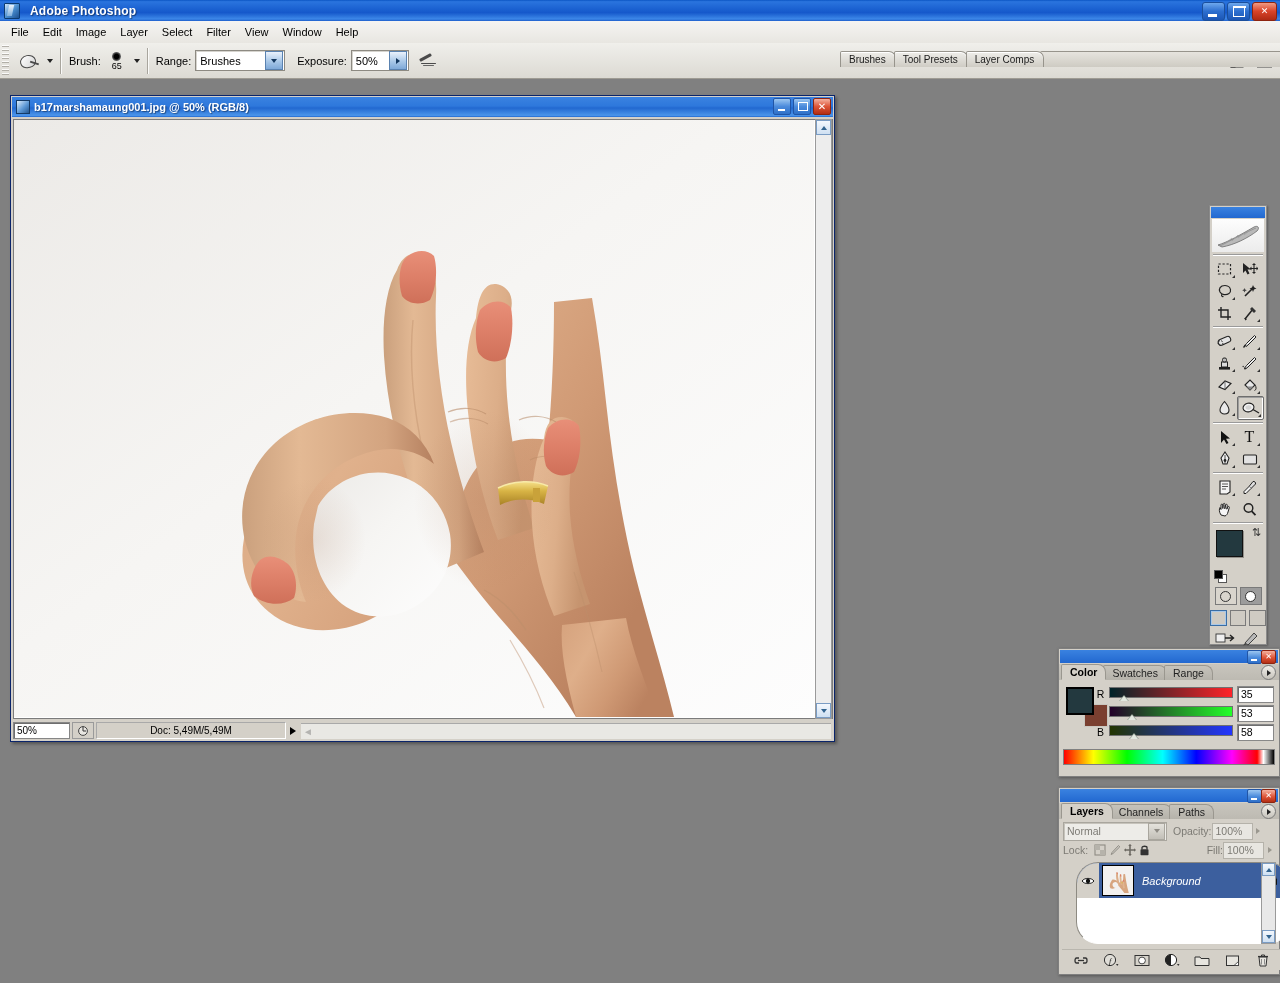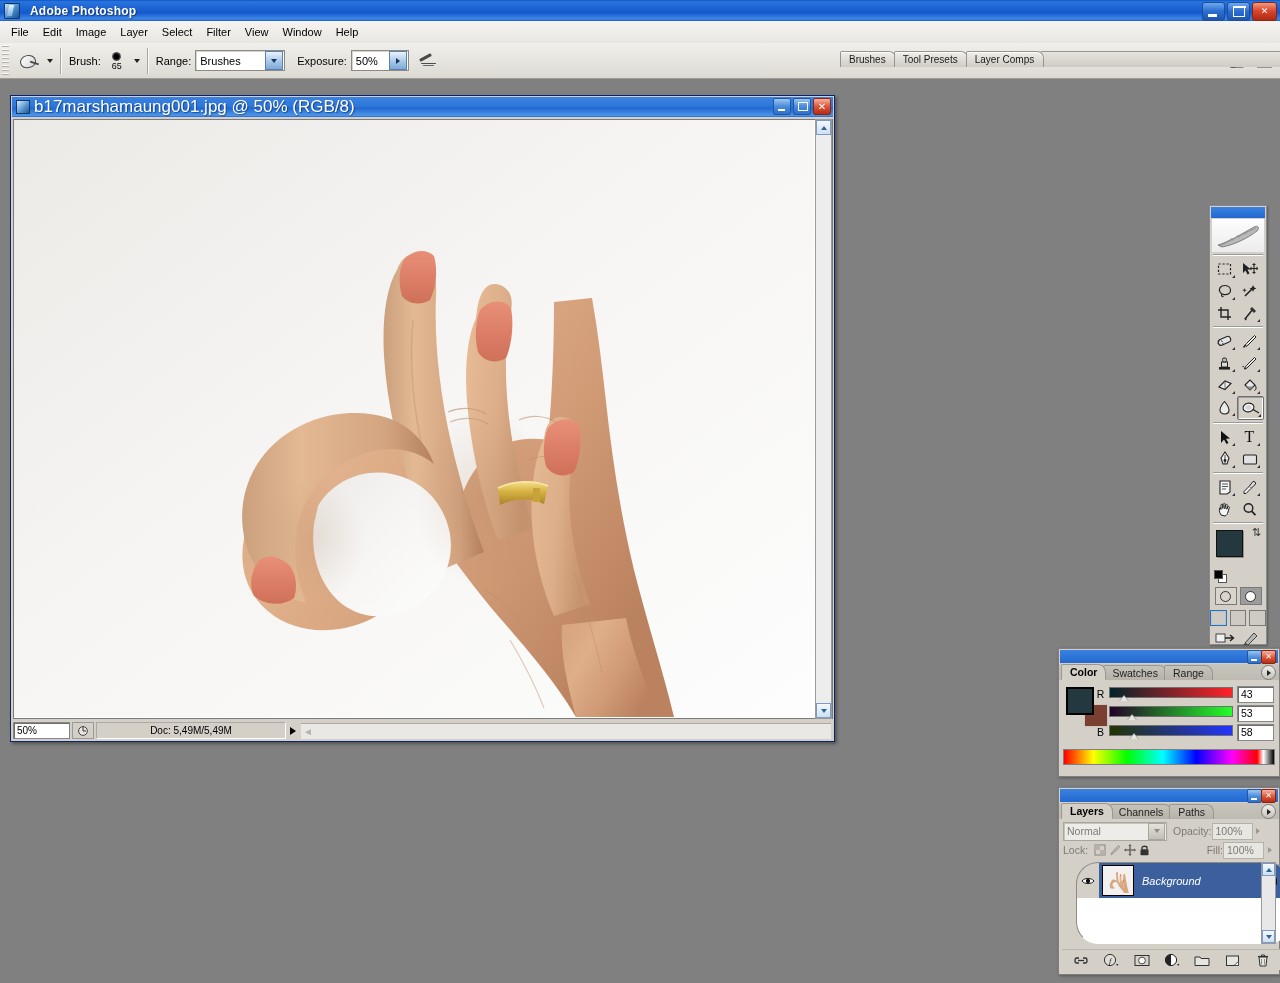--- a/index.html
+++ b/index.html
@@ -123,21 +123,21 @@
     border:1px solid #0A246A;background:#D4D0C8;
     box-shadow:2px 2px 3px rgba(0,0,0,.35);
   }
   #doc-titlebar{
     height:20px;margin:1px;
     background:linear-gradient(to bottom,#3A82E0 0%,#2E78DC 45%,#2268D0 55%,#4B95EA 92%,#2268D0 100%);
     display:flex;align-items:center;position:relative;
   }
   .doc-ico{width:12px;height:12px;margin-left:4px;margin-right:4px;flex:0 0 auto;
     background:linear-gradient(135deg,#dcecfb,#5c98d6 55%,#23568f);border:1px solid #143a66;}
-  #doc-titlebar .dttl{color:#fff;font-size:17px;font-weight:normal;text-shadow:1px 1px 1px rgba(0,0,0,.4);}
+  #doc-titlebar .dttl{color:#fff;font-size:11px;font-weight:bold;text-shadow:1px 1px 1px rgba(0,0,0,.4);}
   .doc-btns{position:absolute;right:2px;top:1px;display:flex;gap:2px;}
   .dbtn{width:16px;height:15px;border:1px solid #2155A6;border-radius:2px;
     background:linear-gradient(to bottom,#9CC6F0,#4B8BDC 50%,#2F70C8);position:relative;cursor:pointer;}
   .dbtn.close{background:linear-gradient(to bottom,#F4B2A0,#DE5538 50%,#B32E14);border-color:#8d2410;}
   .dbtn .min{position:absolute;left:4px;bottom:3px;width:7px;height:2px;background:#fff;}
   .dbtn .rst{position:absolute;left:4px;top:3px;width:8px;height:7px;border:1.3px solid #fff;}
   .dbtn .xs{position:absolute;left:0;right:0;top:0;color:#fff;font-size:10px;line-height:15px;text-align:center;font-weight:bold;font-family:"DejaVu Sans",sans-serif;}
 
   #canvas-wrap{
     position:absolute;left:2px;top:23px;width:818px;height:598px;
@@ -807,21 +807,21 @@
     </div>
     <div style="flex:1;">
       <div class="color-row">
         <span class="chan-lbl">R</span>
         <div class="slider-wrap">
           <div class="slider-bar" style="background:linear-gradient(to right,#002329,#FF2329);"></div>
           <div class="slider-thumb" style="left:10px;">
               <i></i>
             </div>
         </div>
-        <div class="chan-box">43</div>
+        <div class="chan-box">35</div>
       </div>
       <div class="color-row">
         <span class="chan-lbl">G</span>
         <div class="slider-wrap">
           <div class="slider-bar" style="background:linear-gradient(to right,#230029,#23FF29);"></div>
           <div class="slider-thumb" style="left:18px;">
               <i></i>
             </div>
         </div>
         <div class="chan-box">53</div>

